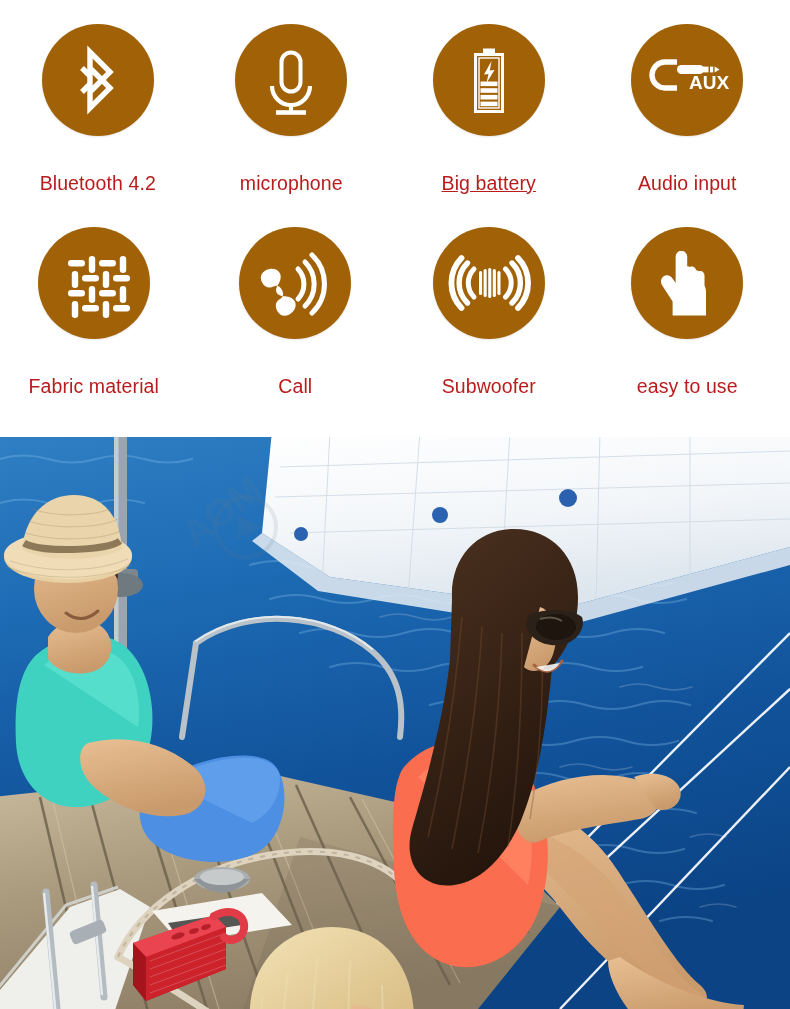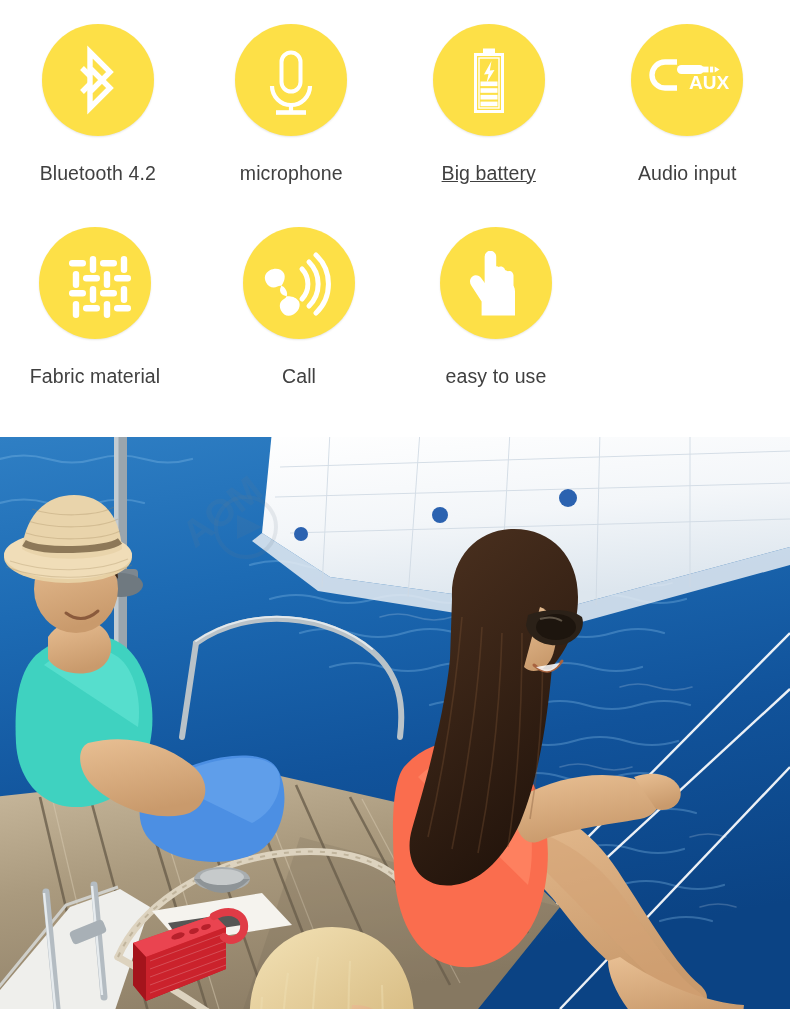--- a/index.html
+++ b/index.html
@@ -43,31 +43,31 @@
     width: 200px;
     display: flex;
     flex-direction: column;
     align-items: center;
   }
   .feature-cell.c0 { margin-left: 0px; }
   .icon-circle {
     width: 112px;
     height: 112px;
     border-radius: 50%;
-    background: #fde047;
+    background: #a16207;
     display: flex;
     align-items: center;
     justify-content: center;
     box-shadow: 0 1px 2px rgba(0,0,0,0.10);
   }
   .icon-circle svg { display: block; }
   .feature-label {
-    margin-top: 28px;
+    margin-top: 38px;
     font-size: 19.5px;
-    color: #404040;
+    color: #b91c1c;
     font-family: "Liberation Sans", sans-serif;
     letter-spacing: 0.1px;
     white-space: nowrap;
     line-height: 1;
   }
   
   .cell-bluetooth .icon-circle { margin-left: -2px; }
   .cell-bluetooth .feature-label { margin-left: -2px; }
   .cell-microphone .icon-circle { margin-left: -10px; }
   .cell-microphone .feature-label { margin-left: -10px; }
@@ -204,20 +204,43 @@
                        C35 54 37 52 41 50 C44 48 47 45 47 41 C47 36 42 32 36 32 Z" fill="#ffffff"></path>
             </g>
             <path d="M59 42 A22 22 0 0 1 59 72" fill="none" stroke="#ffffff" stroke-width="5" stroke-linecap="round"></path>
             <path d="M66 35 A31 31 0 0 1 66 79" fill="none" stroke="#ffffff" stroke-width="5" stroke-linecap="round"></path>
             <path d="M73 28 A40 40 0 0 1 73 86" fill="none" stroke="#ffffff" stroke-width="5" stroke-linecap="round"></path>
           </svg>
         </div>
         <div class="feature-label">Call</div>
       </div>
 
+      <div class="feature-cell cell-subwoofer">
+        <div class="icon-circle">
+          <svg width="112" height="112" viewBox="0 0 112 112" aria-hidden="true">
+
+            <g fill="#ffffff">
+              <rect x="46" y="44" width="3.1" height="24" rx="1.5"></rect>
+              <rect x="50.6" y="42" width="3.1" height="28" rx="1.5"></rect>
+              <rect x="55.2" y="41" width="3.1" height="30" rx="1.5"></rect>
+              <rect x="59.8" y="42" width="3.1" height="28" rx="1.5"></rect>
+              <rect x="64.4" y="44" width="3.1" height="24" rx="1.5"></rect>
+            </g>
+
+            <path d="M41 42 A20 20 0 0 0 41 70" fill="none" stroke="#ffffff" stroke-width="5" stroke-linecap="round"></path>
+            <path d="M34.5 36 A28 28 0 0 0 34.5 76" fill="none" stroke="#ffffff" stroke-width="5.4" stroke-linecap="round"></path>
+            <path d="M28.5 31 A36 36 0 0 0 28.5 81" fill="none" stroke="#ffffff" stroke-width="5.8" stroke-linecap="round"></path>
+
+            <path d="M72.5 42 A20 20 0 0 1 72.5 70" fill="none" stroke="#ffffff" stroke-width="5" stroke-linecap="round"></path>
+            <path d="M79 36 A28 28 0 0 1 79 76" fill="none" stroke="#ffffff" stroke-width="5.4" stroke-linecap="round"></path>
+            <path d="M85 31 A36 36 0 0 1 85 81" fill="none" stroke="#ffffff" stroke-width="5.8" stroke-linecap="round"></path>
+          </svg>
+        </div>
+        <div class="feature-label">Subwoofer</div>
+      </div>
 
       <div class="feature-cell cell-hand">
         <div class="icon-circle">
           <svg width="112" height="112" viewBox="0 0 112 112" aria-hidden="true">
             <path d="M50.5 24 C47.2 24 44.8 26.5 44.8 29.8 L44.8 56 L41.5 51.5
                      C39.2 48.3 35.2 47.4 32.4 49.5 C29.6 51.6 29.2 55.6 31.4 58.8
                      L41.6 74.5 L41.6 88.5 L75 88.5 L75 64.5
                      C75 60.4 73.2 57.5 70 56.6 L70 48.8
                      C70 45.6 67.7 43.2 64.6 43.2 C63.4 43.2 62.3 43.6 61.4 44.2
                      C61.0 41.4 58.8 39.3 56.1 39.3 C54.9 39.3 53.8 39.7 52.9 40.4

